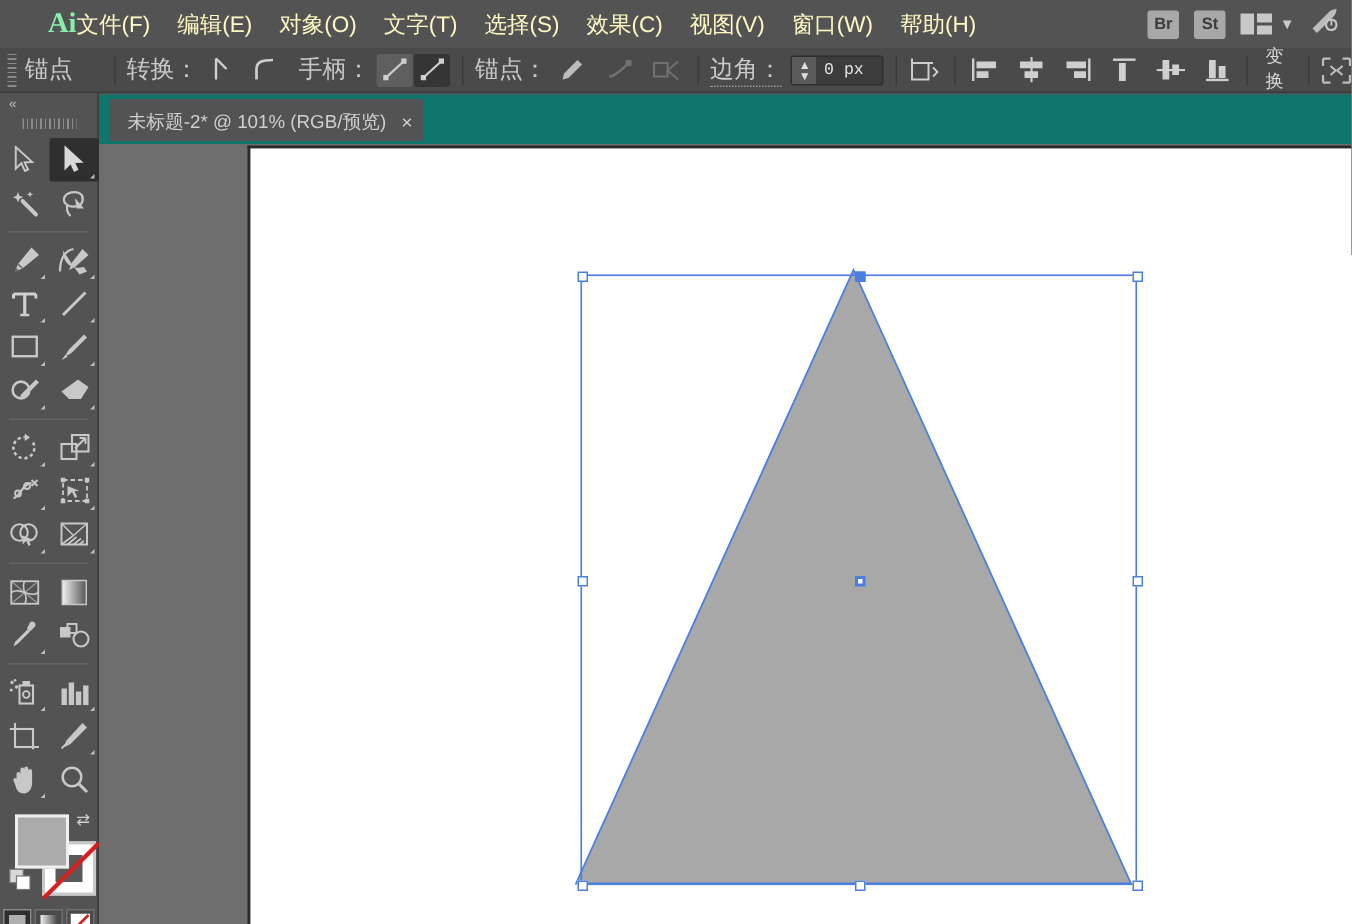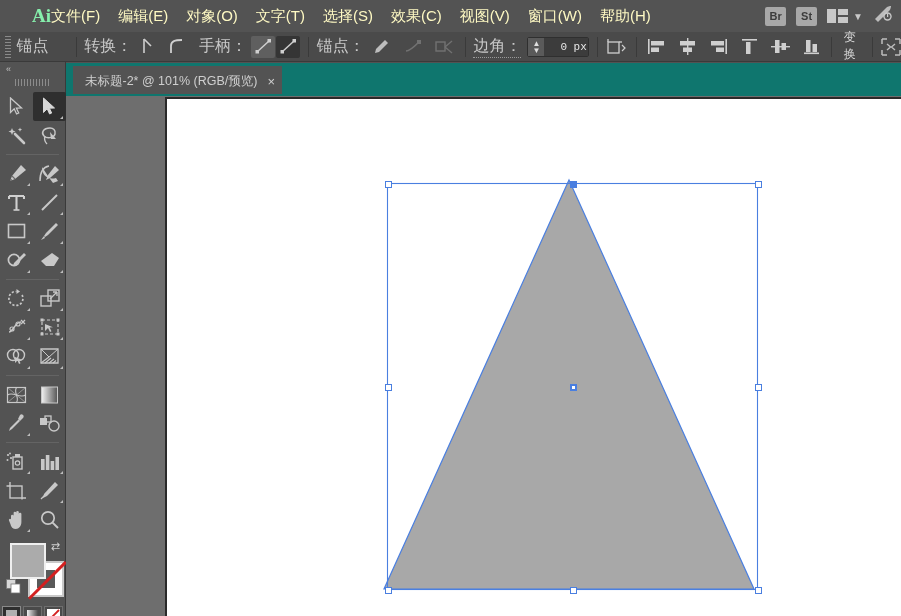--- a/index.html
+++ b/index.html
@@ -70,21 +70,21 @@
     display:flex; align-items:center; height:20px;
     background:#6e6e6e; border:1px solid #2f2f2f; border-radius:2px;
   }
   .spinner {
     width:16px; height:18px; display:flex; flex-direction:column;
     align-items:center; justify-content:center; color:#e0e0e0; line-height:7px;
     font-size:8px; background:#5a5a5a;
   }
   .numfield {
     width:44px; height:18px; background:#3c3c3c; color:#e6e6e6;
-    font-size:11px; display:flex; align-items:center; padding-left:16px;
+    font-size:11px; display:flex; align-items:center; padding-left:5px;
     font-family:"Liberation Mono", monospace;
   }
   .cb-transform {
     color:#d8d8d8; font-size:12px; padding:2px 4px;
     border-bottom:1px dotted #9a9a9a;
   }
 
   
   .tabbar {
     position:absolute; left:66px; top:63px; width:835px; height:33px;

